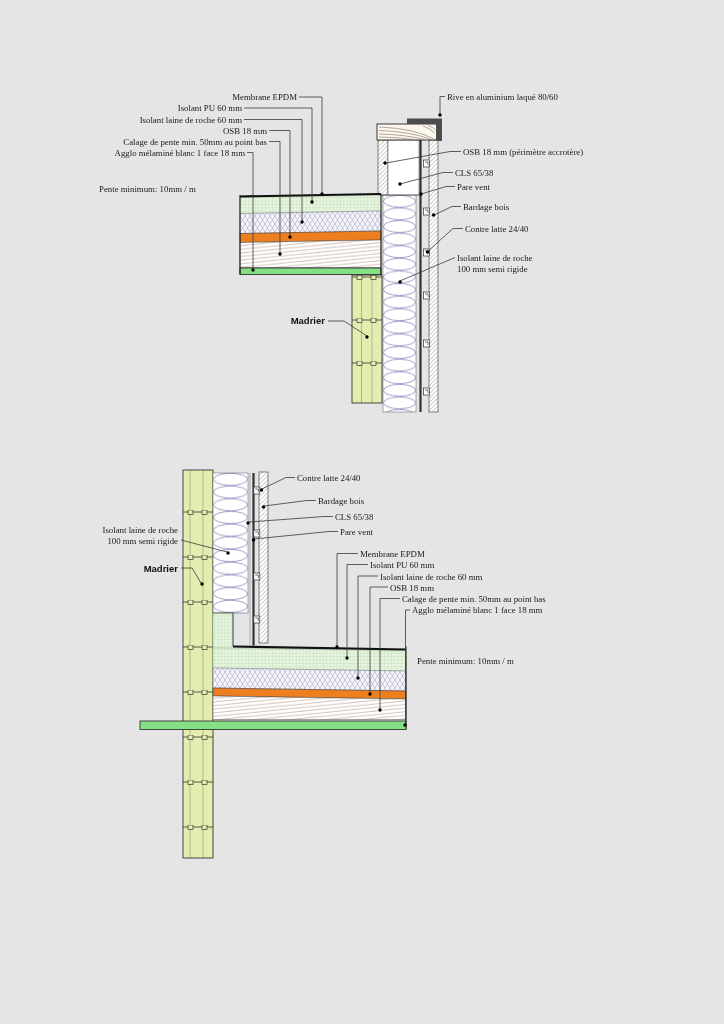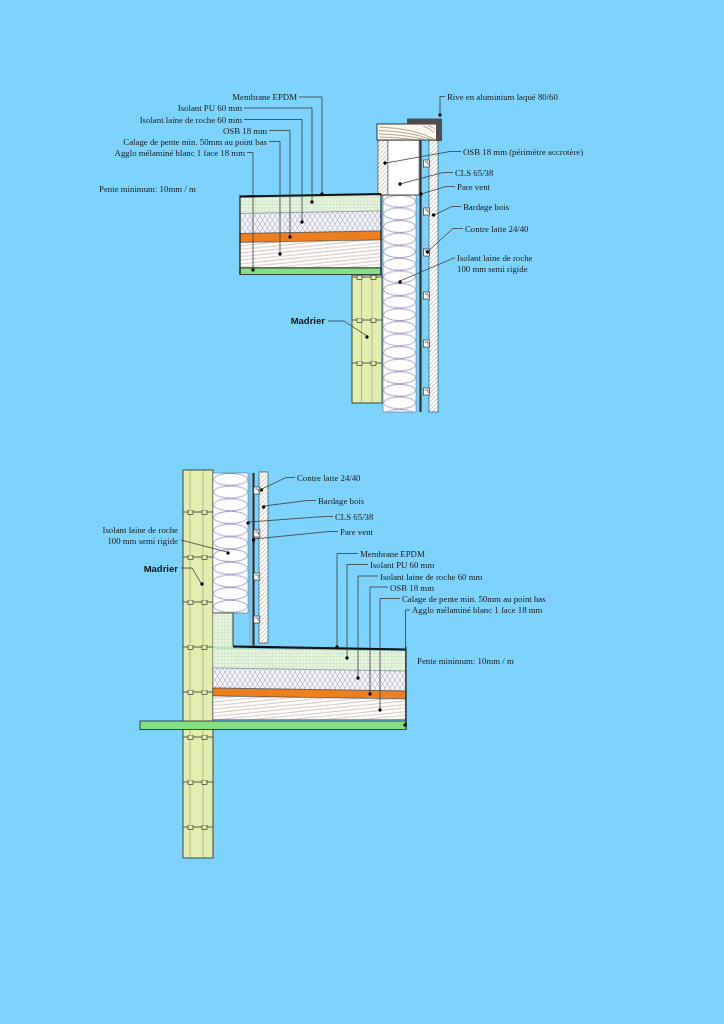--- a/index.html
+++ b/index.html
@@ -1,16 +1,16 @@
 <!DOCTYPE html>
 <html><head>
 <meta charset="utf-8">
 <style>
   html,body{margin:0;padding:0;background:#fff;}
-  .page{position:relative;width:724px;height:1024px;background:#7dd3fc;overflow:hidden;
+  .page{position:relative;width:724px;height:1024px;background:#e5e5e5;overflow:hidden;
         font-family:"Liberation Serif",serif;}
   svg{position:absolute;left:0;top:0;}
   .lbl{font-family:"Liberation Serif",serif;font-size:8.8px;fill:#1a1a1a;}
   .lblb{font-family:"Liberation Sans",sans-serif;font-size:9.5px;font-weight:bold;fill:#111;}
   .leader{stroke:#3a3a3a;stroke-width:0.8;fill:none;}
   .dot{fill:#000;}
   .edge{stroke:#111;fill:none;}
 </style>
 </head>
 <body>

